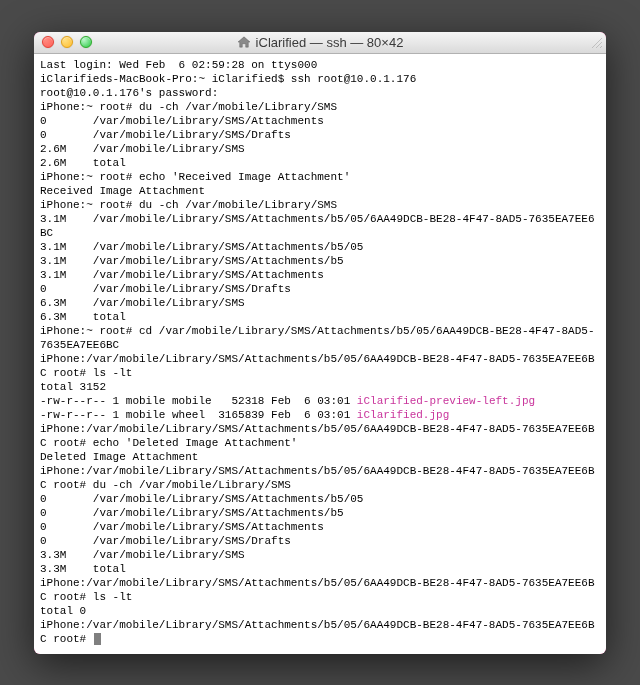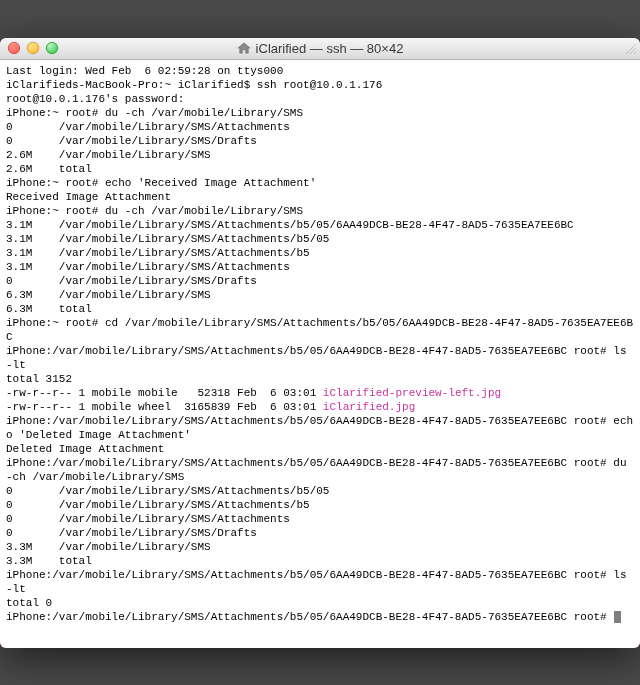--- a/index.html
+++ b/index.html
@@ -6,21 +6,21 @@
     body {
       background: #4a4a4a;
       display: flex;
       align-items: center;
       justify-content: center;
       min-height: 685px;
       width: 640px;
       font-family: Menlo, Monaco, "Courier New", monospace;
     }
     .window {
-      width: 640px;
+      width: 572px;
       background: #ec4899;
       border-radius: 6px;
       box-shadow: 0 10px 40px rgba(0,0,0,0.6);
       overflow: hidden;
     }
     .titlebar {
       height: 22px;
       background: linear-gradient(#f6f6f6, #dadada);
       border-bottom: 1px solid #b1b1b1;
       display: flex;
@@ -67,21 +67,21 @@
       content:"";
       position:absolute;
       background:#888;
       height:1px;
     }
     .content {
       background: #fff;
       color: #000;
       font-size: 11px;
       line-height: 14px;
-      padding: 4px 6px 24px 6px;
+      padding: 4px 6px 8px 6px;
       white-space: pre;
       overflow: hidden;
     }
     .magenta { color: #c9359c; }
     .cursor {
       display:inline-block;
       width:7px; height:12px;
       background:#7f7f7f;
       vertical-align: text-bottom;
       margin-left:1px;

